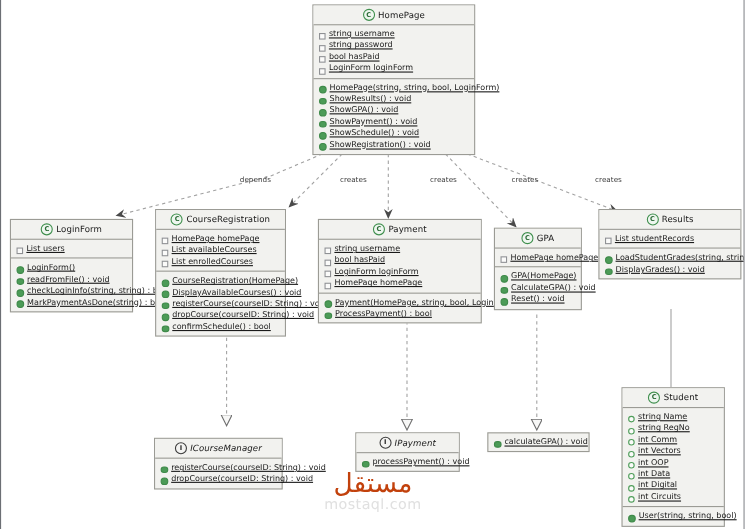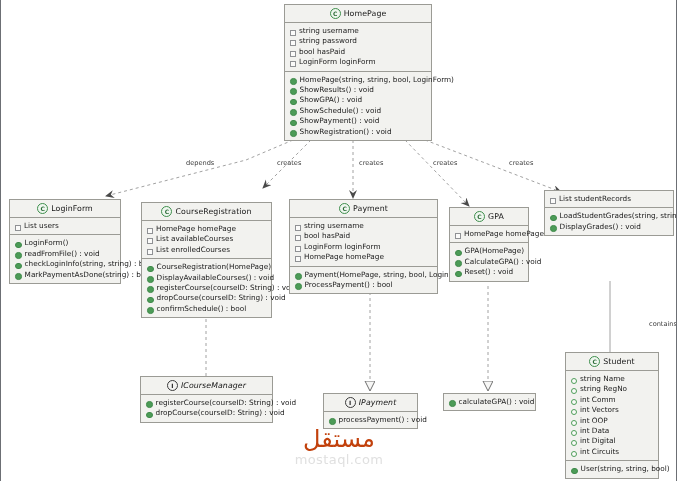--- a/index.html
+++ b/index.html
@@ -36,23 +36,24 @@
     background:#f2f2ef;
   }
   .uml .hdr .nm{font-size:7.8px;color:#161616;letter-spacing:.1px;}
   .uml.iface .hdr .nm{font-style:italic;}
   .uml .sect{
     padding:3px 4px 3px 5px;
     border-bottom:1px solid #9b9b95;
   }
   .uml .sect:last-child{border-bottom:none;}
   .uml .row{
-    display:flex;align-items:center;gap:3px;
+    display:flex;align-items:flex-end;gap:3px;
     line-height:10.4px;
     white-space:nowrap;
+    text-decoration:underline;
   }
   .uml .row .txt{font-size:7.3px;color:#1a1a1a;}
 
   
   .mk{flex:0 0 auto;margin-top:3.4px;display:inline-block;}
   .mk.attr{width:4px;height:4px;border:1px solid #8f9194;background:#fbfbfa;}
   .mk.attrg{width:4px;height:4px;border:1px solid #4f9e5a;background:#fbfbfa;border-radius:50%;}
   .mk.op{width:4.6px;height:4.6px;border-radius:50%;background:#4c9b57;border:1px solid #3f8a4a;margin-top:3.1px;}
 
   
@@ -74,20 +75,21 @@
     font-style:normal;
   }
 
   
   .elabel{
     position:absolute;
     font-size:6.6px;
     color:#3c3c3c;
     white-space:nowrap;
     background:transparent;
+    margin-left:32px;
   }
 
   
   .wm{
     position:absolute;
     left:268px;top:426px;
     width:140px;
     text-align:center;
     pointer-events:none;
     user-select:none;
@@ -173,28 +175,28 @@
       <div class="row">
           <span class="mk op"></span>
           <span class="txt">ShowResults() : void</span>
         </div>
       <div class="row">
           <span class="mk op"></span>
           <span class="txt">ShowGPA() : void</span>
         </div>
       <div class="row">
           <span class="mk op"></span>
+          <span class="txt">ShowPayment() : void</span>
+        </div>
+      <div class="row">
+          <span class="mk op"></span>
           <span class="txt">ShowSchedule() : void</span>
         </div>
       <div class="row">
           <span class="mk op"></span>
-          <span class="txt">ShowPayment() : void</span>
-        </div>
-      <div class="row">
-          <span class="mk op"></span>
           <span class="txt">ShowRegistration() : void</span>
         </div>
     </div>
   </div>
 
   <div class="uml" id="box-loginform" style="left:8px;top:199px;width:112px;">
     <div class="hdr">
       <span class="cicon">C</span>
       <span class="nm">LoginForm</span>
     </div>
@@ -217,21 +219,21 @@
           <span class="mk op"></span>
           <span class="txt">checkLoginInfo(string, string) : bool</span>
         </div>
       <div class="row">
           <span class="mk op"></span>
           <span class="txt">MarkPaymentAsDone(string) : bool</span>
         </div>
     </div>
   </div>
 
-  <div class="uml" id="box-courseregistration" style="left:140px;top:190px;width:131px;margin-top:12px;">
+  <div class="uml" id="box-courseregistration" style="left:140px;top:190px;width:119px;">
     <div class="hdr">
       <span class="cicon">C</span>
       <span class="nm">CourseRegistration</span>
     </div>
     <div class="sect">
       <div class="row">
           <span class="mk attr"></span>
           <span class="txt">HomePage homePage</span>
         </div>
       <div class="row">
@@ -323,20 +325,24 @@
           <span class="txt">CalculateGPA() : void</span>
         </div>
       <div class="row">
           <span class="mk op"></span>
           <span class="txt">Reset() : void</span>
         </div>
     </div>
   </div>
 
   <div class="uml" id="box-results" style="left:543px;top:190px;width:130px;">
+    <div class="hdr">
+      <span class="cicon">C</span>
+      <span class="nm">Results</span>
+    </div>
     <div class="sect">
       <div class="row">
           <span class="mk attr"></span>
           <span class="txt">List studentRecords</span>
         </div>
     </div>
     <div class="sect">
       <div class="row">
           <span class="mk op"></span>
           <span class="txt">LoadStudentGrades(string, string) : bool</span>
@@ -388,21 +394,21 @@
         </div>
     </div>
     <div class="sect">
       <div class="row">
           <span class="mk op"></span>
           <span class="txt">User(string, string, bool)</span>
         </div>
     </div>
   </div>
 
-  <div class="uml iface" id="box-icoursemanager" style="left:139px;top:376px;width:133px;">
+  <div class="uml iface" id="box-icoursemanager" style="left:139px;top:398px;width:117px;">
     <div class="hdr">
       <span class="iicon">I</span>
       <span class="nm">ICourseManager</span>
     </div>
     <div class="sect">
       <div class="row">
           <span class="mk op"></span>
           <span class="txt">registerCourse(courseID: String) : void</span>
         </div>
       <div class="row">

